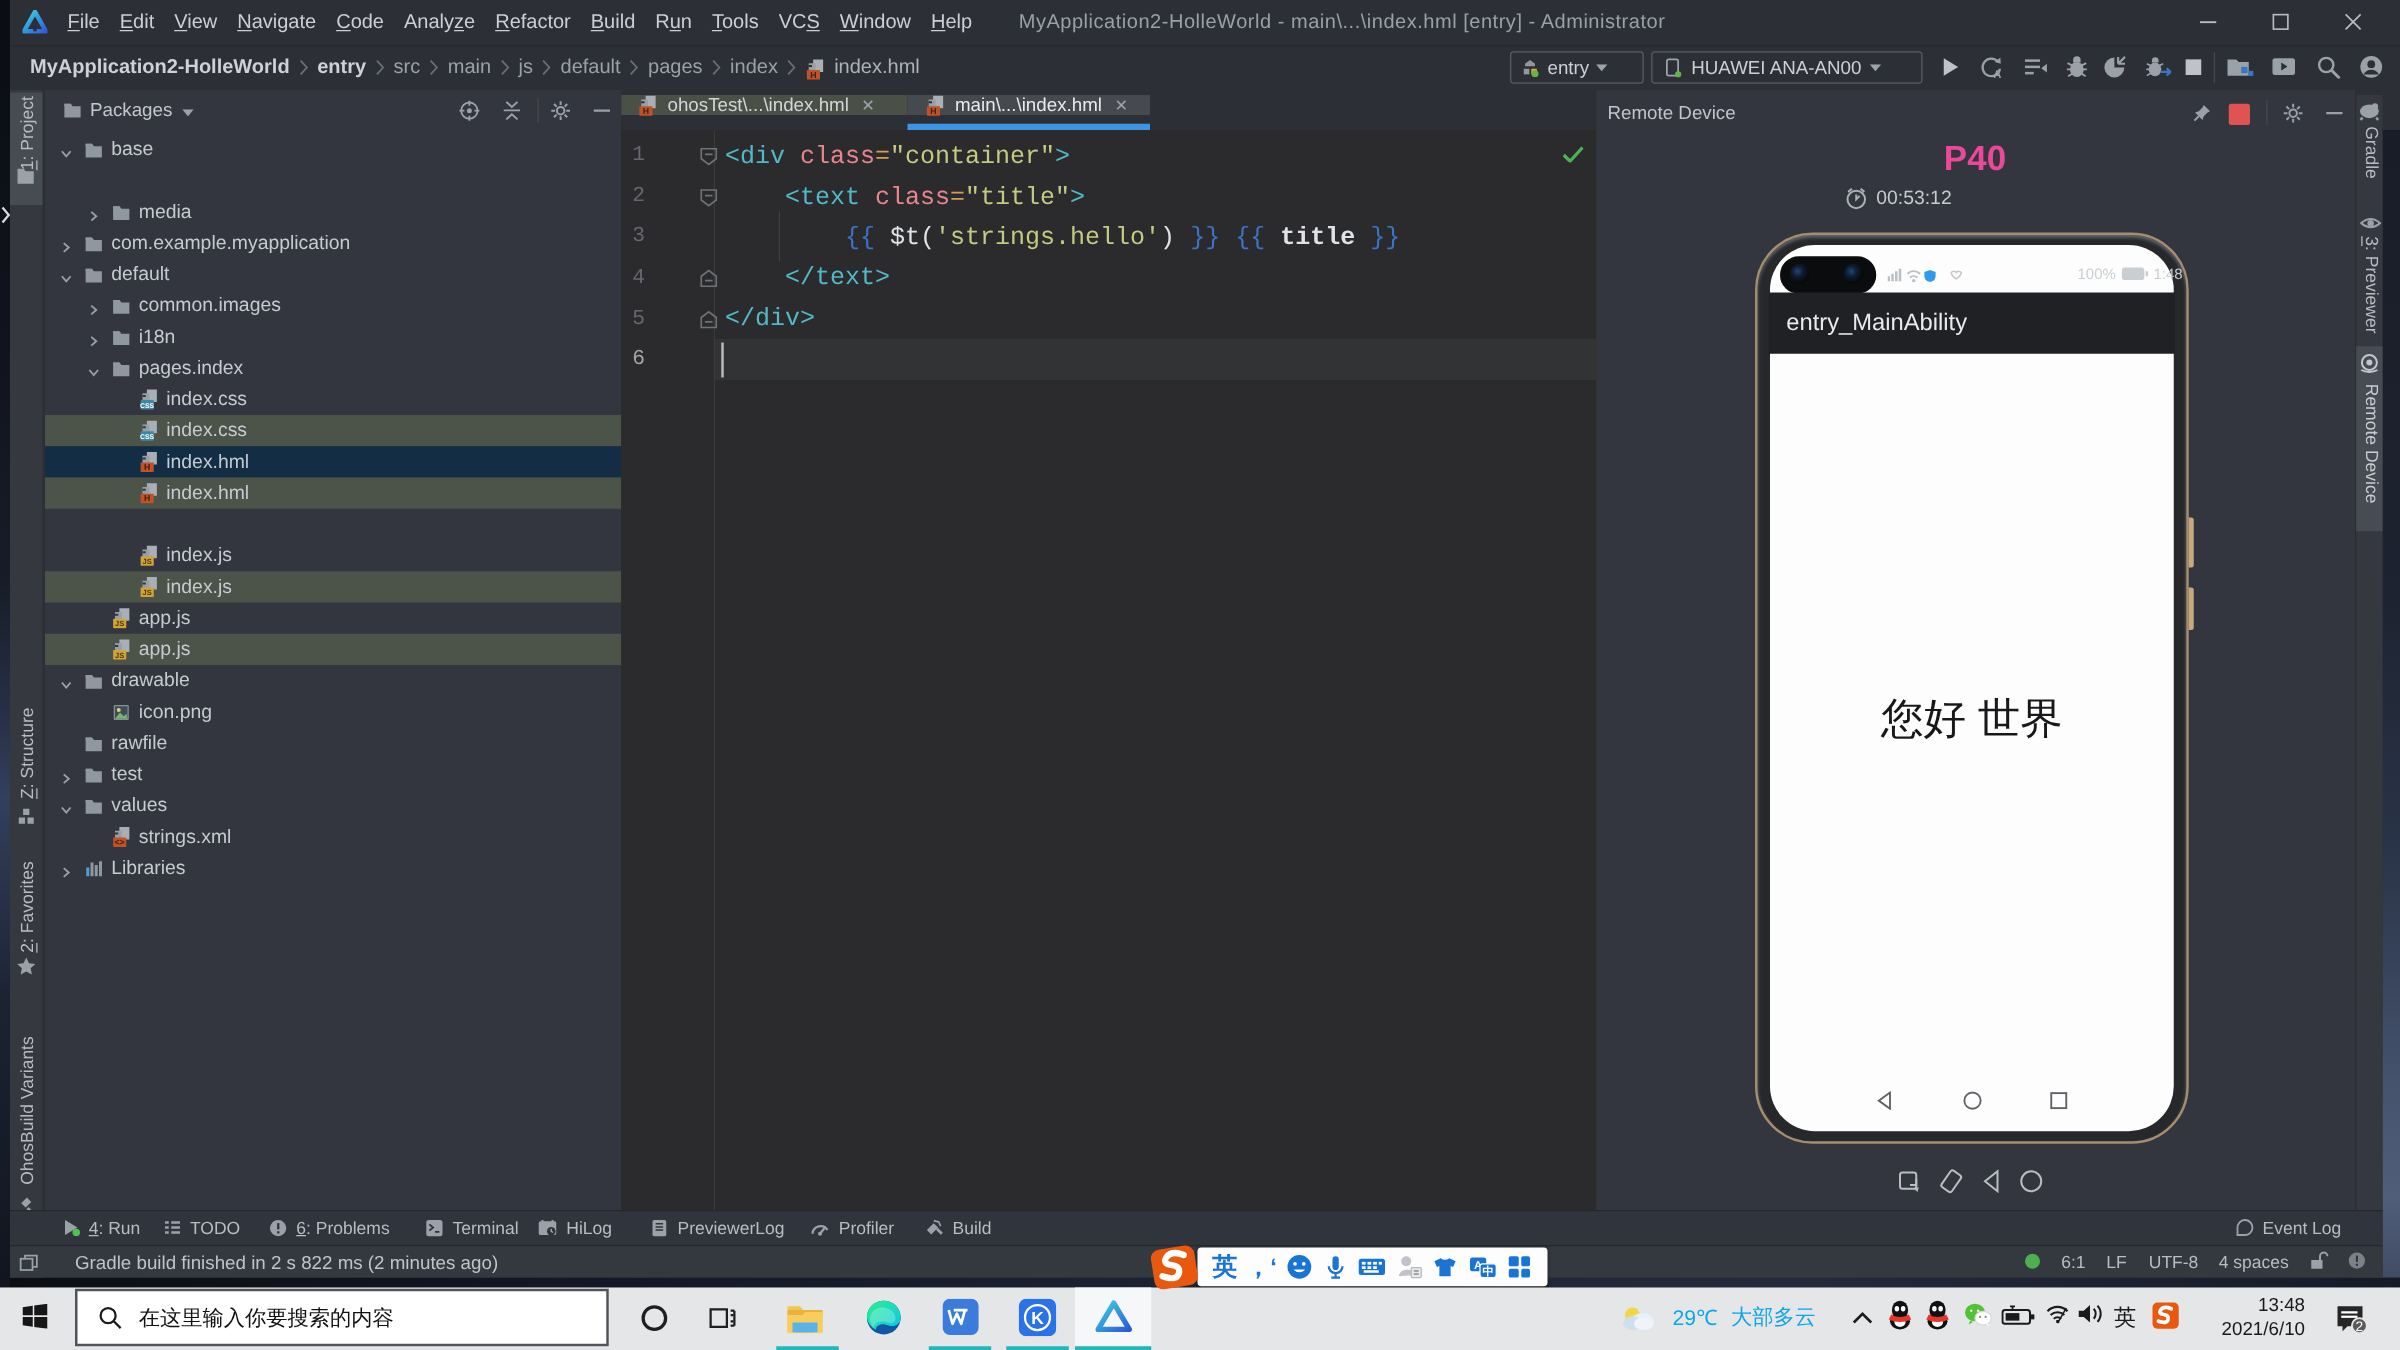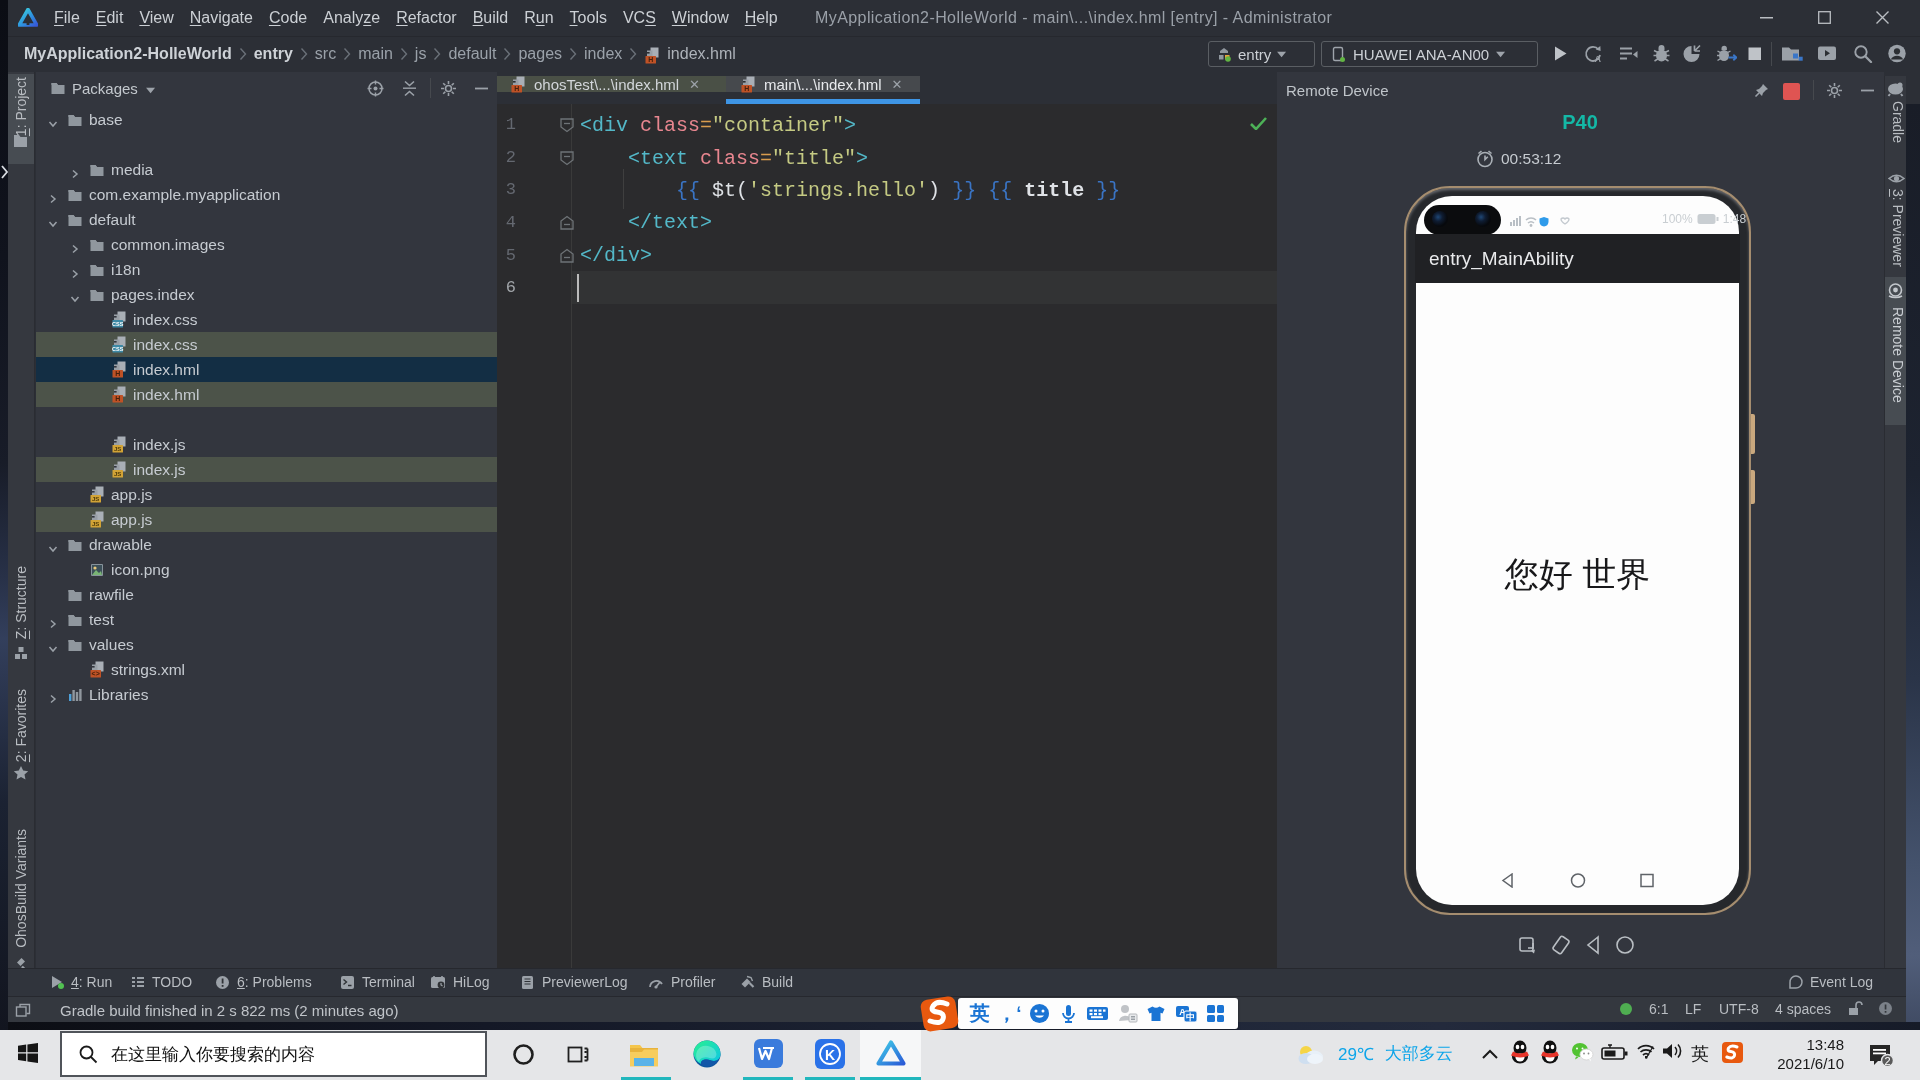--- a/index.html
+++ b/index.html
@@ -559,21 +559,21 @@
     </svg></div>
 <div class="abs" style="left:1783px;top:83px;width:17px;height:17px;background:#df5452;border-radius:2px"></div>
 <div class="abs" style="left:1813px;top:80px;width:1px;height:20px;background:#46494e"></div>
 <div class="abs" style="left:1826px;top:82px"><svg style="" width="17" height="17" viewBox="0 0 17 17">
       <circle cx="8.5" cy="8.5" r="3" fill="none" stroke="#9ba1a8" stroke-width="1.6"></circle>
       <path d="M8.5 1 v3 M8.5 13 v3 M1 8.5 h3 M13 8.5 h3 M3.2 3.2 l2.1 2.1 M11.7 11.7 l2.1 2.1 M3.2 13.8 l2.1 -2.1 M11.7 5.3 l2.1 -2.1" stroke="#9ba1a8" stroke-width="1.6"></path>
     </svg></div>
 <div class="abs" style="left:1859px;top:82px"><svg style="" width="17" height="17" viewBox="0 0 17 17">
       <rect x="2" y="7.6" width="13" height="1.8" fill="#9ba1a8"></rect>
     </svg></div>
-<div class="abs" style="left:1277px;top:111px;width:606px;text-align:center;color:#14b8a6;font-size:20px;font-weight:bold">P40</div>
+<div class="abs" style="left:1277px;top:111px;width:606px;text-align:center;color:#ec4899;font-size:28px;font-weight:bold">P40</div>
 <div class="r" style="left:1476px;top:149px;height:20px;gap:7px">
     <span style="height:18px"><svg style="" width="18" height="18" viewBox="0 0 18 18">
         <circle cx="9" cy="9.5" r="7" fill="none" stroke="#aab0b6" stroke-width="1.6"></circle>
         <path d="M9 5.5 V9.5 l2.8 -2.8" stroke="#aab0b6" stroke-width="1.6" fill="none"></path>
         <path d="M5.5 1 l-3 2.5 M12.5 1 l3 2.5" stroke="#aab0b6" stroke-width="1.6"></path>
       </svg></span>
     <span style="color:#c6cbd0;font-size:15.5px">00:53:12</span>
   </div>
 <div class="abs" style="left:1404px;top:186px;width:347px;height:729px;border-radius:46px;background:#26282c;border:2px solid #a58d6f;box-shadow:inset 0 2px 3px rgba(170,172,178,.5)"></div>
 <div class="abs" style="left:1416px;top:196px;width:323px;height:709px;border-radius:36px;background:#fdfdfd"></div>

